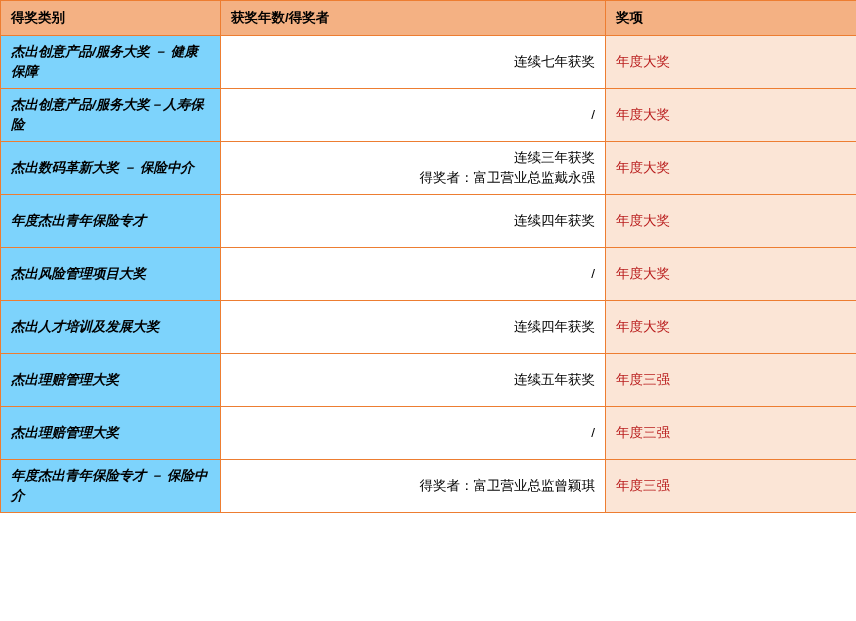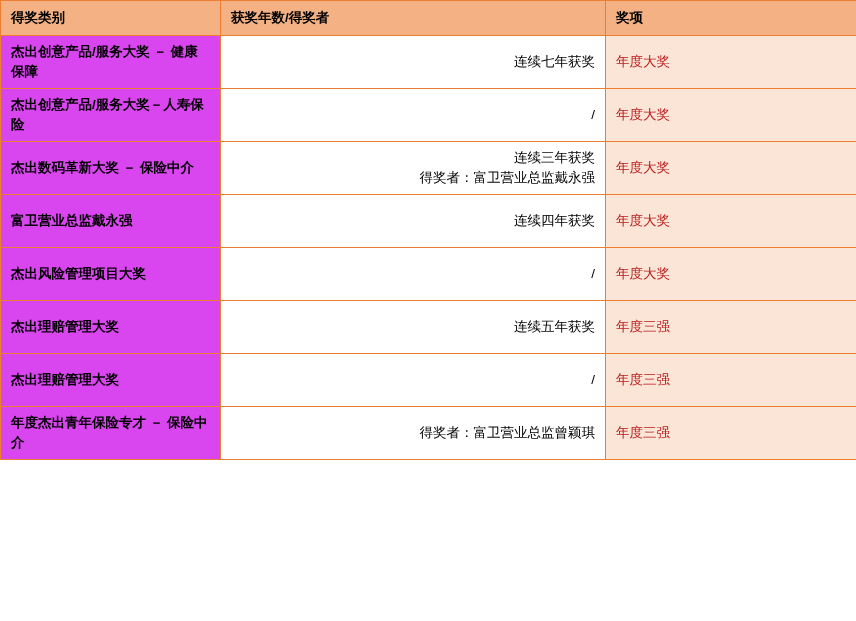--- a/index.html
+++ b/index.html
@@ -34,23 +34,24 @@
     background: #f4b183;
     color: #000000;
     font-weight: bold;
     text-align: left;
     height: 24px;
     padding: 5px 10px;
     font-size: 13.5px;
   }
   
   #awards-table td.cat {
-    background: #d946ef;
+    background: #7dd3fc;
     font-weight: bold;
     color: #000000;
+    font-style: italic;
   }
   
   #awards-table td.detail {
     background: #ffffff;
     color: #000000;
     font-weight: normal;
   }
   
   #awards-table td.prize {
     background: #fbe5d6;
@@ -99,30 +100,37 @@
       </tr>
       <tr>
         <td class="cat">杰出数码革新大奖 － 保险中介</td>
         <td class="detail">
           <span class="detail-line">连续三年获奖</span>
           <span class="detail-line">得奖者：富卫营业总监戴永强</span>
         </td>
         <td class="prize">年度大奖</td>
       </tr>
       <tr>
-        <td class="cat">富卫营业总监戴永强</td>
+        <td class="cat">年度杰出青年保险专才</td>
         <td class="detail">
           <span class="detail-line">连续四年获奖</span>
         </td>
         <td class="prize">年度大奖</td>
       </tr>
       <tr>
         <td class="cat">杰出风险管理项目大奖</td>
         <td class="detail">
           <span class="detail-line">/</span>
+        </td>
+        <td class="prize">年度大奖</td>
+      </tr>
+      <tr>
+        <td class="cat">杰出人才培训及发展大奖</td>
+        <td class="detail">
+          <span class="detail-line">连续四年获奖</span>
         </td>
         <td class="prize">年度大奖</td>
       </tr>
       <tr>
         <td class="cat">杰出理赔管理大奖</td>
         <td class="detail">
           <span class="detail-line">连续五年获奖</span>
         </td>
         <td class="prize">年度三强</td>
       </tr>

